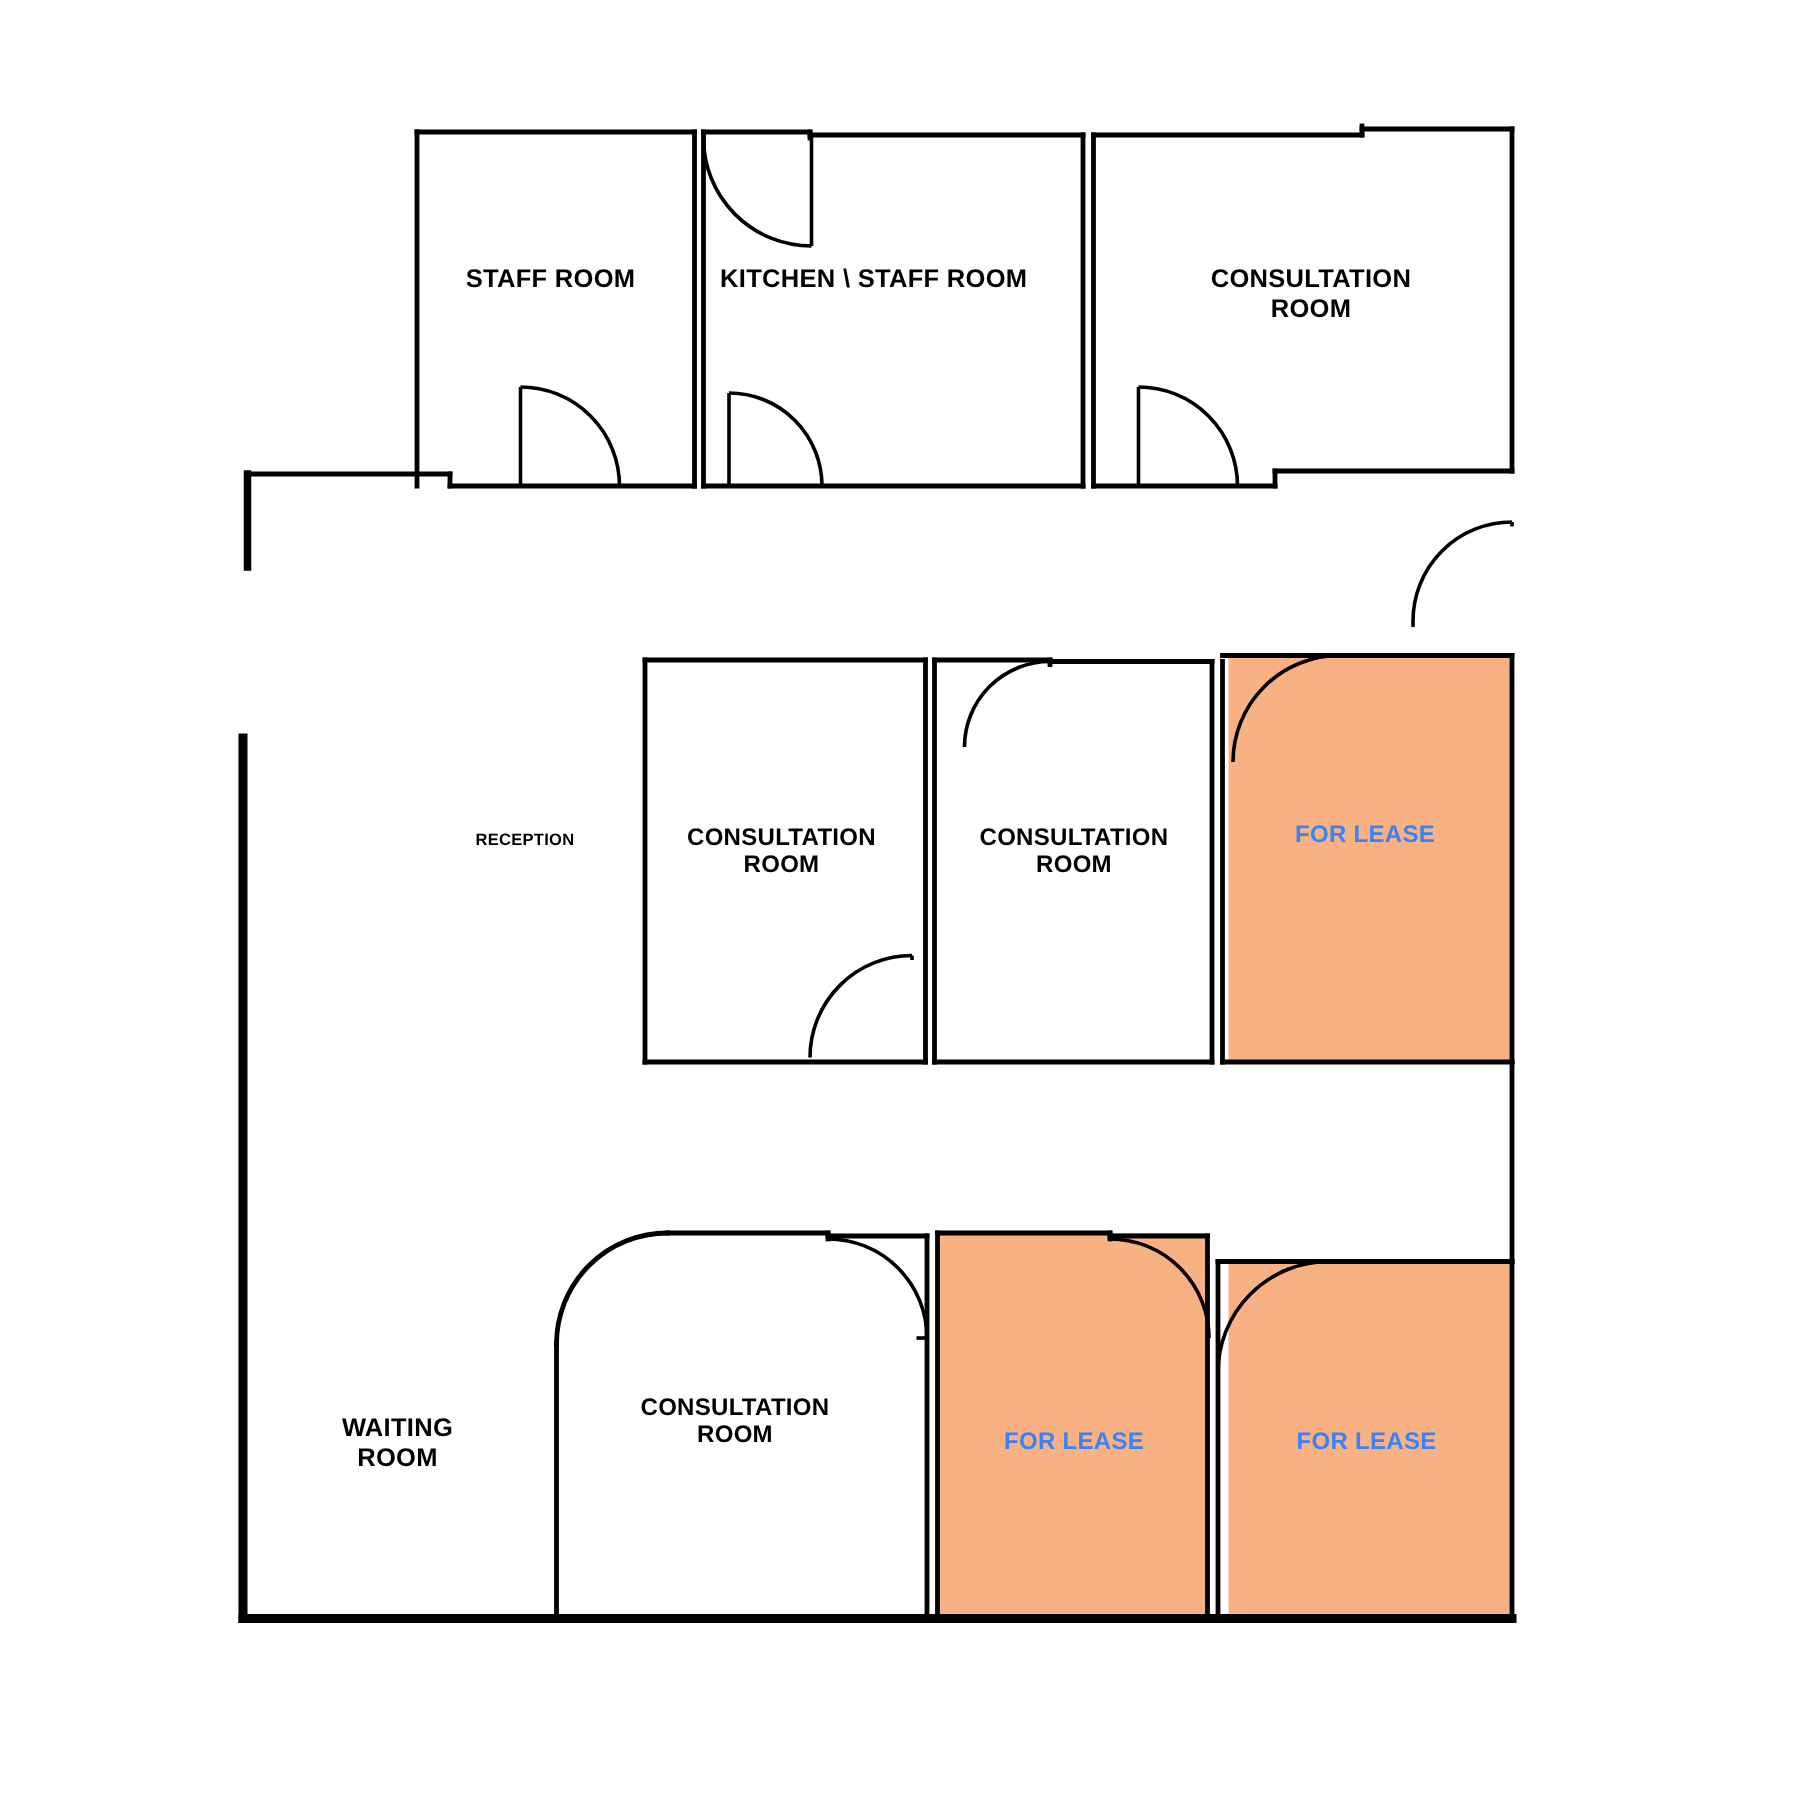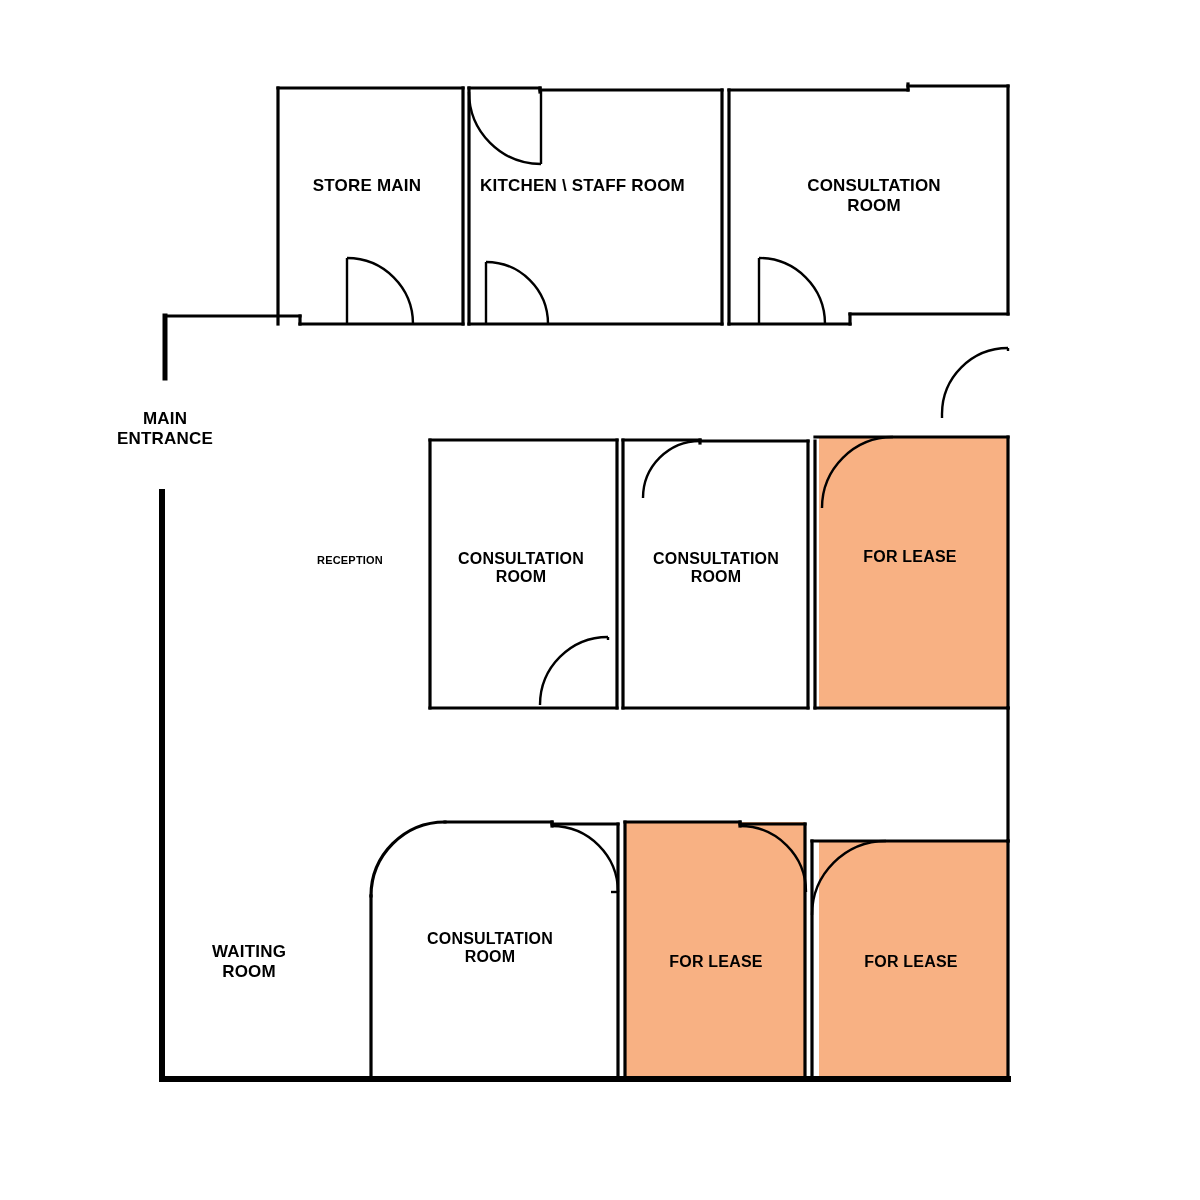--- a/index.html
+++ b/index.html
@@ -33,21 +33,21 @@
     font-weight: bold;
     color: #000000;
     line-height: 1.15;
     white-space: pre-line;
     letter-spacing: 0.2px;
   }
   .lease-label {
     position: absolute;
     text-align: center;
     font-weight: bold;
-    color: #000000;
+    color: #3b82f6;
     letter-spacing: 0.2px;
   }
   .entrance-label {
     position: absolute;
     text-align: center;
     font-weight: bold;
     color: #000000;
     line-height: 1.2;
     white-space: pre-line;
     letter-spacing: 0.2px;
@@ -172,41 +172,39 @@
 
       <path d="M552,826 A66,66 0 0 1 618,892"></path>
       <path d="M618,892 L611,892"></path>
 
       <path d="M740,826 A66,66 0 0 1 806,892"></path>
 
       <path d="M886,841 A74,74 0 0 0 812,915"></path>
     </g>
   </svg>
 
-  <div class="entrance-label" style="left:75px; top:409px; width:180px; font-size:17px;">MAIN
-ENTRANCE</div>
-
-  <div class="room-label" style="left:277px; top:176px; width:180px; font-size:17px;">STORE MAIN</div>
+
+  <div class="room-label" style="left:277px; top:176px; width:180px; font-size:17px;">STAFF ROOM</div>
 
   <div class="room-label" style="left:471px; top:176px; width:223px; font-size:17px;">KITCHEN \ STAFF ROOM</div>
 
   <div class="room-label" style="left:764px; top:176px; width:220px; font-size:17px;">CONSULTATION
 ROOM</div>
 
   <div class="room-label" style="left:255px; top:554px; width:190px; font-size:11px;">RECEPTION</div>
 
   <div class="room-label" style="left:426px; top:550px; width:190px; font-size:16px;">CONSULTATION
 ROOM</div>
 
   <div class="room-label" style="left:621px; top:550px; width:190px; font-size:16px;">CONSULTATION
 ROOM</div>
 
   <div class="lease-label" style="left:815px; top:548px; width:190px; font-size:16px;">FOR LEASE</div>
 
-  <div class="room-label" style="left:164px; top:942px; width:170px; font-size:17px;">WAITING
+  <div class="room-label" style="left:180px; top:942px; width:170px; font-size:17px;">WAITING
 ROOM</div>
 
   <div class="room-label" style="left:390px; top:930px; width:200px; font-size:16px;">CONSULTATION
 ROOM</div>
 
   <div class="lease-label" style="left:621px; top:953px; width:190px; font-size:16px;">FOR LEASE</div>
 
   <div class="lease-label" style="left:816px; top:953px; width:190px; font-size:16px;">FOR LEASE</div>
 
 

